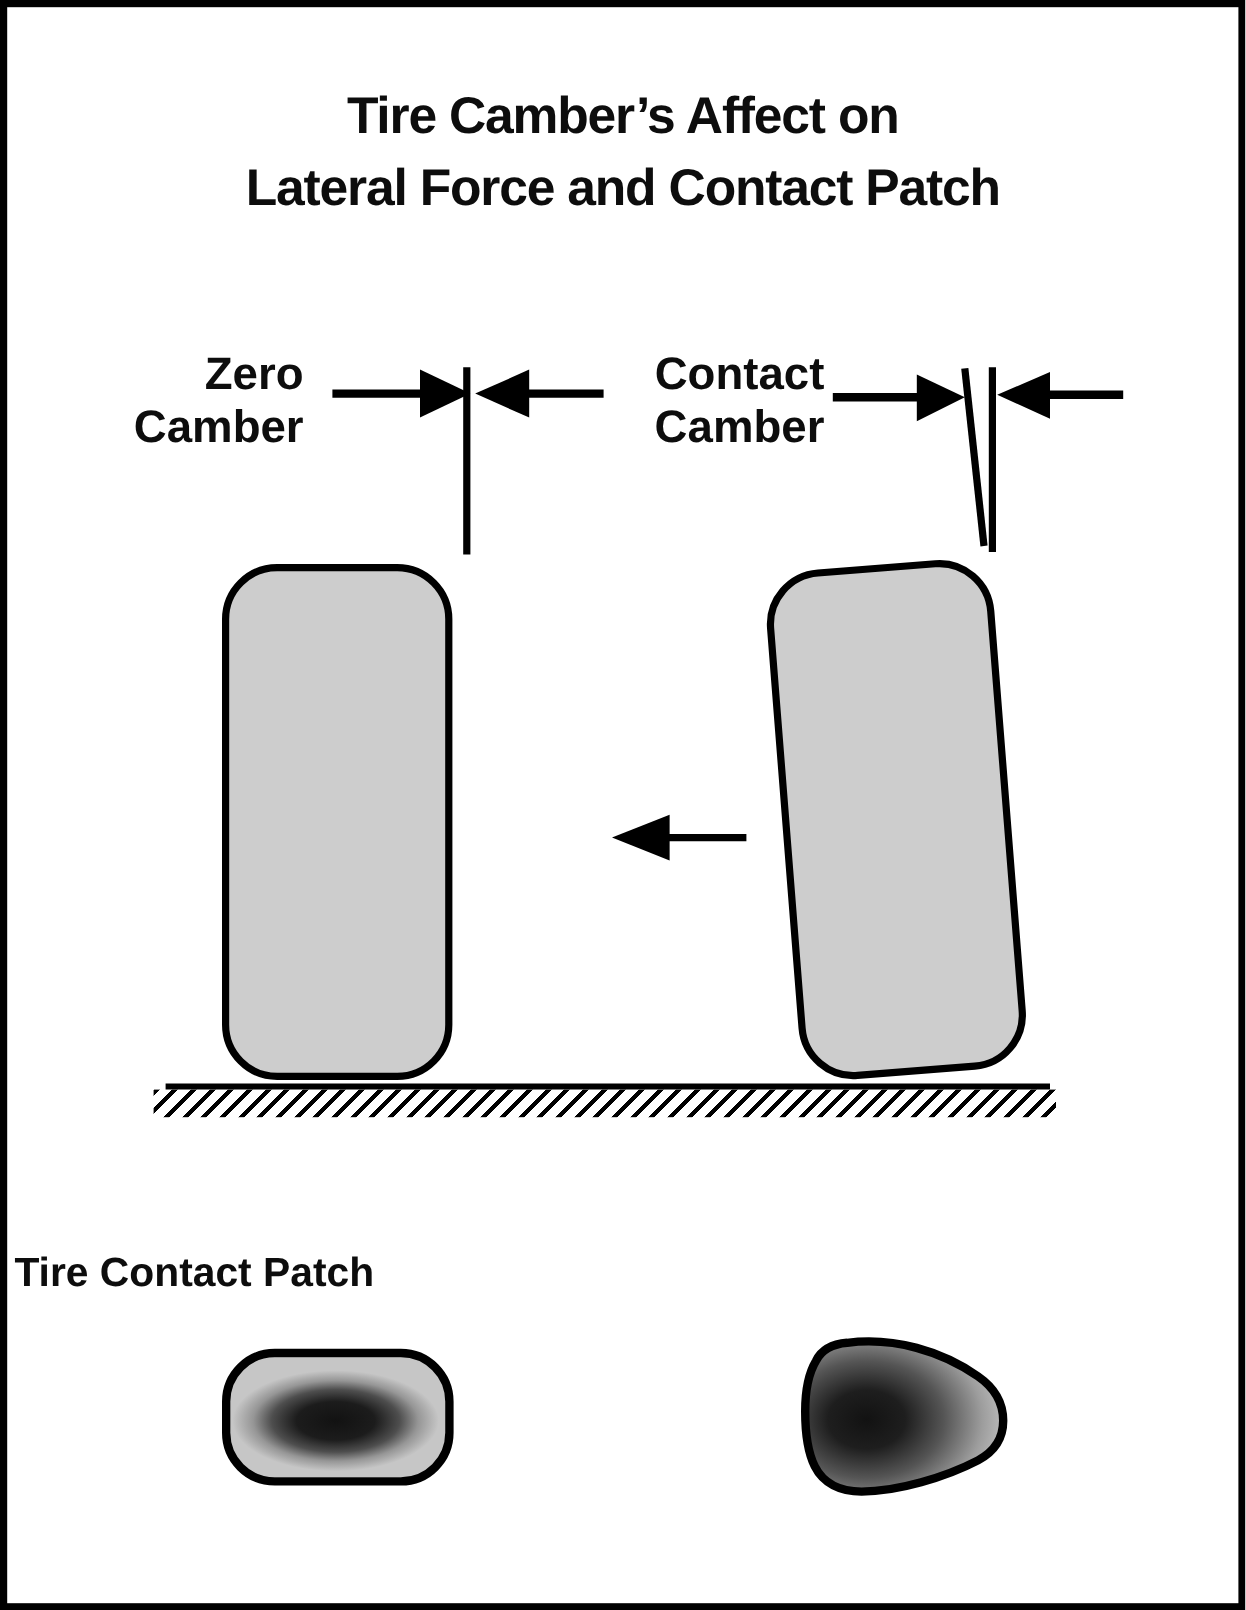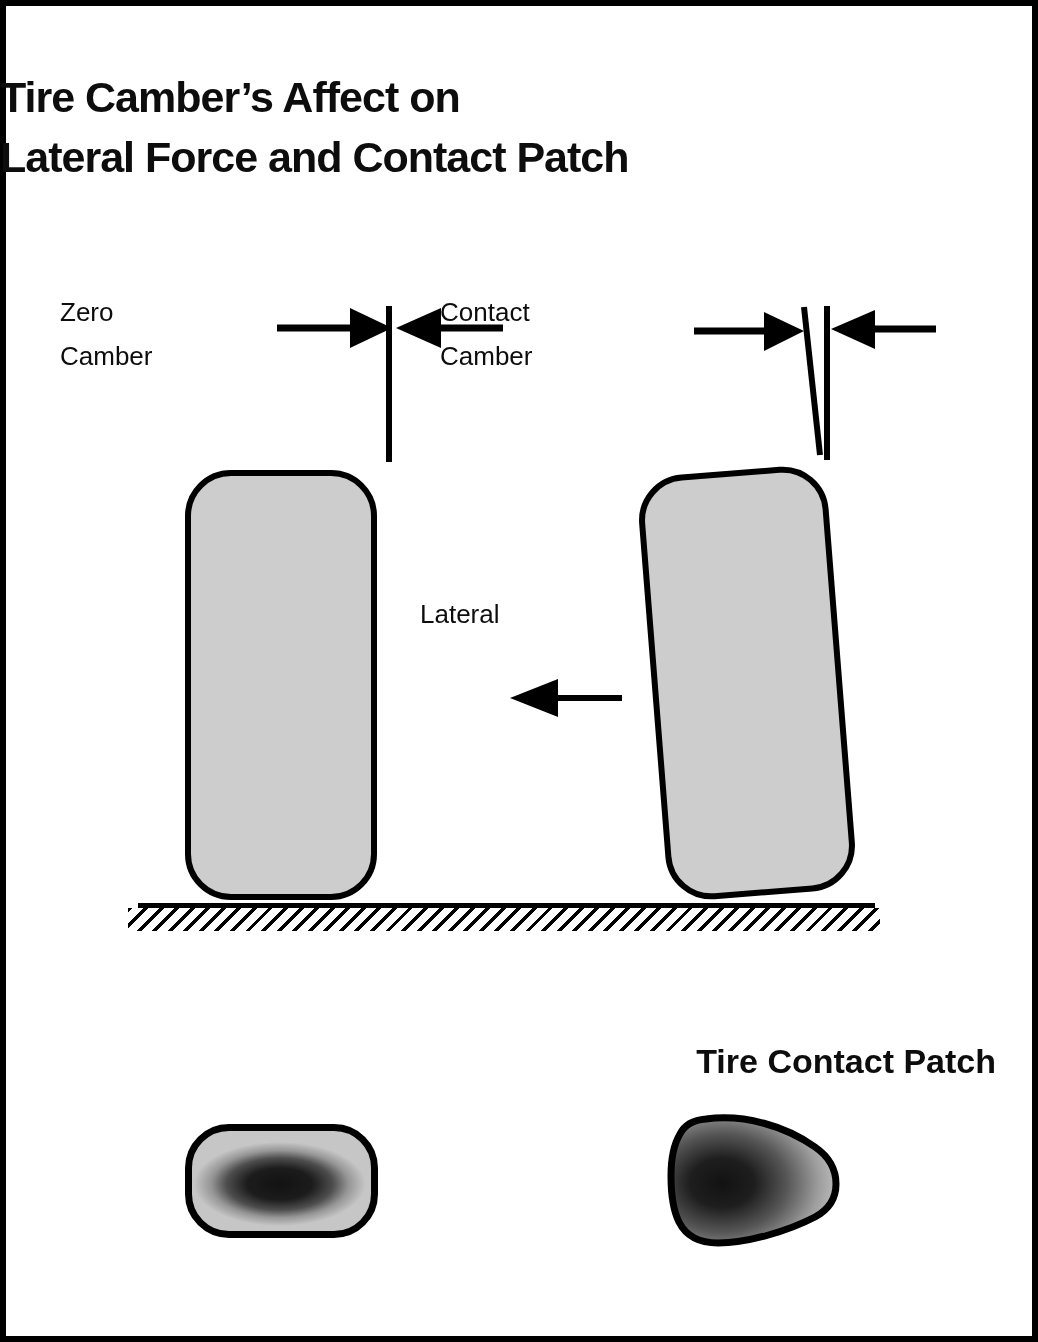--- a/index.html
+++ b/index.html
@@ -20,44 +20,44 @@
     position: absolute;
     inset: 0;
     border: 6px solid #000000;
     pointer-events: none;
   }
   .title {
     position: absolute;
     top: 67px;
     left: 0;
     width: 1038px;
-    text-align: left;
+    text-align: center;
     font-size: 43px;
     font-weight: 700;
     line-height: 60px;
     letter-spacing: -1px;
     color: #0d0d0d;
   }
   .side-label {
     position: absolute;
-    font-size: 26px;
-    font-weight: 400;
+    font-size: 38px;
+    font-weight: 700;
     line-height: 44px;
-    text-align: left;
+    text-align: right;
     color: #0d0d0d;
   }
   .zero-label   { top: 290px; left: 60px;  width: 193px; }
   .neg-label    { top: 290px; left: 440px; width: 247px; }
   .lat-label    { top: 592px; left: 420px; width: 197px; }
   .patch-title {
     position: absolute;
     top: 1039px;
-    left: 0;
+    left: 12px;
     width: 996px;
-    text-align: right;
+    text-align: left;
     font-size: 34px;
     font-weight: 700;
     line-height: 44px;
     color: #0d0d0d;
   }
   .tire {
     position: absolute;
     background: #cdcdcd;
     border: 6px solid #000000;
     border-radius: 46px;
@@ -130,21 +130,20 @@
     <div>Zero</div>
     <div>Camber</div>
   </div>
 
   <div class="side-label neg-label">
     <div>Contact</div>
     <div>Camber</div>
   </div>
 
   <div class="side-label lat-label">
-    <div>Lateral</div>
   </div>
 
   <div class="tire tire-left"></div>
   <div class="tire tire-right"></div>
 
   <div class="ground-hatching"></div>
 
   <div class="patch-title">Tire Contact Patch</div>
 
   <div class="patch-left"></div>

